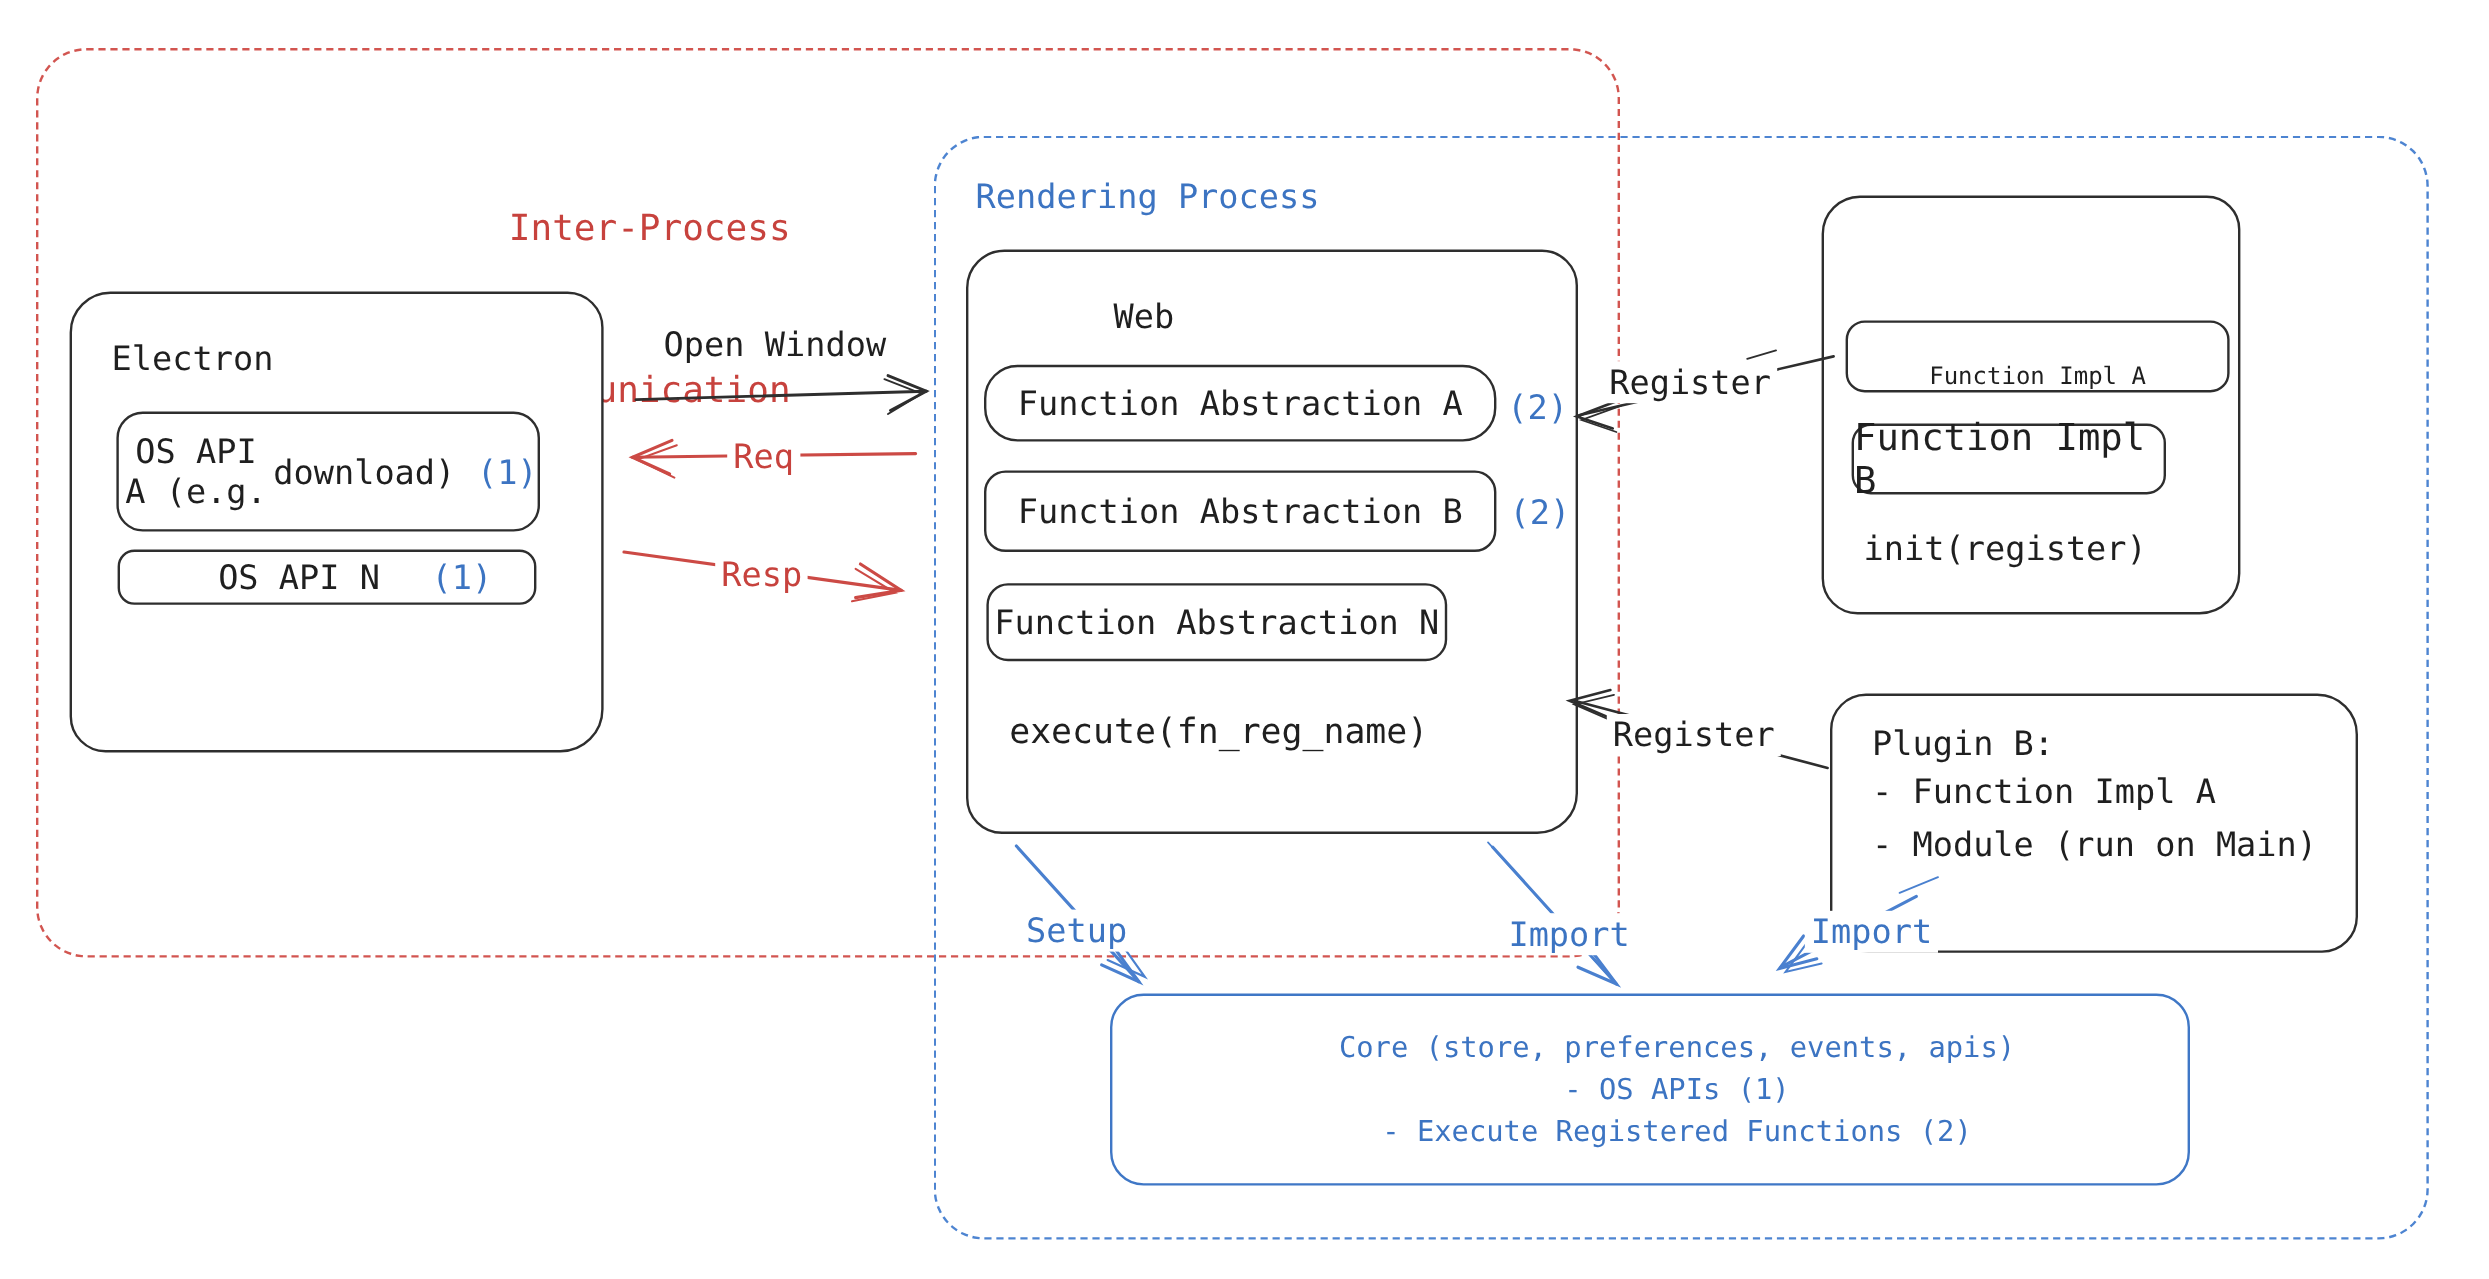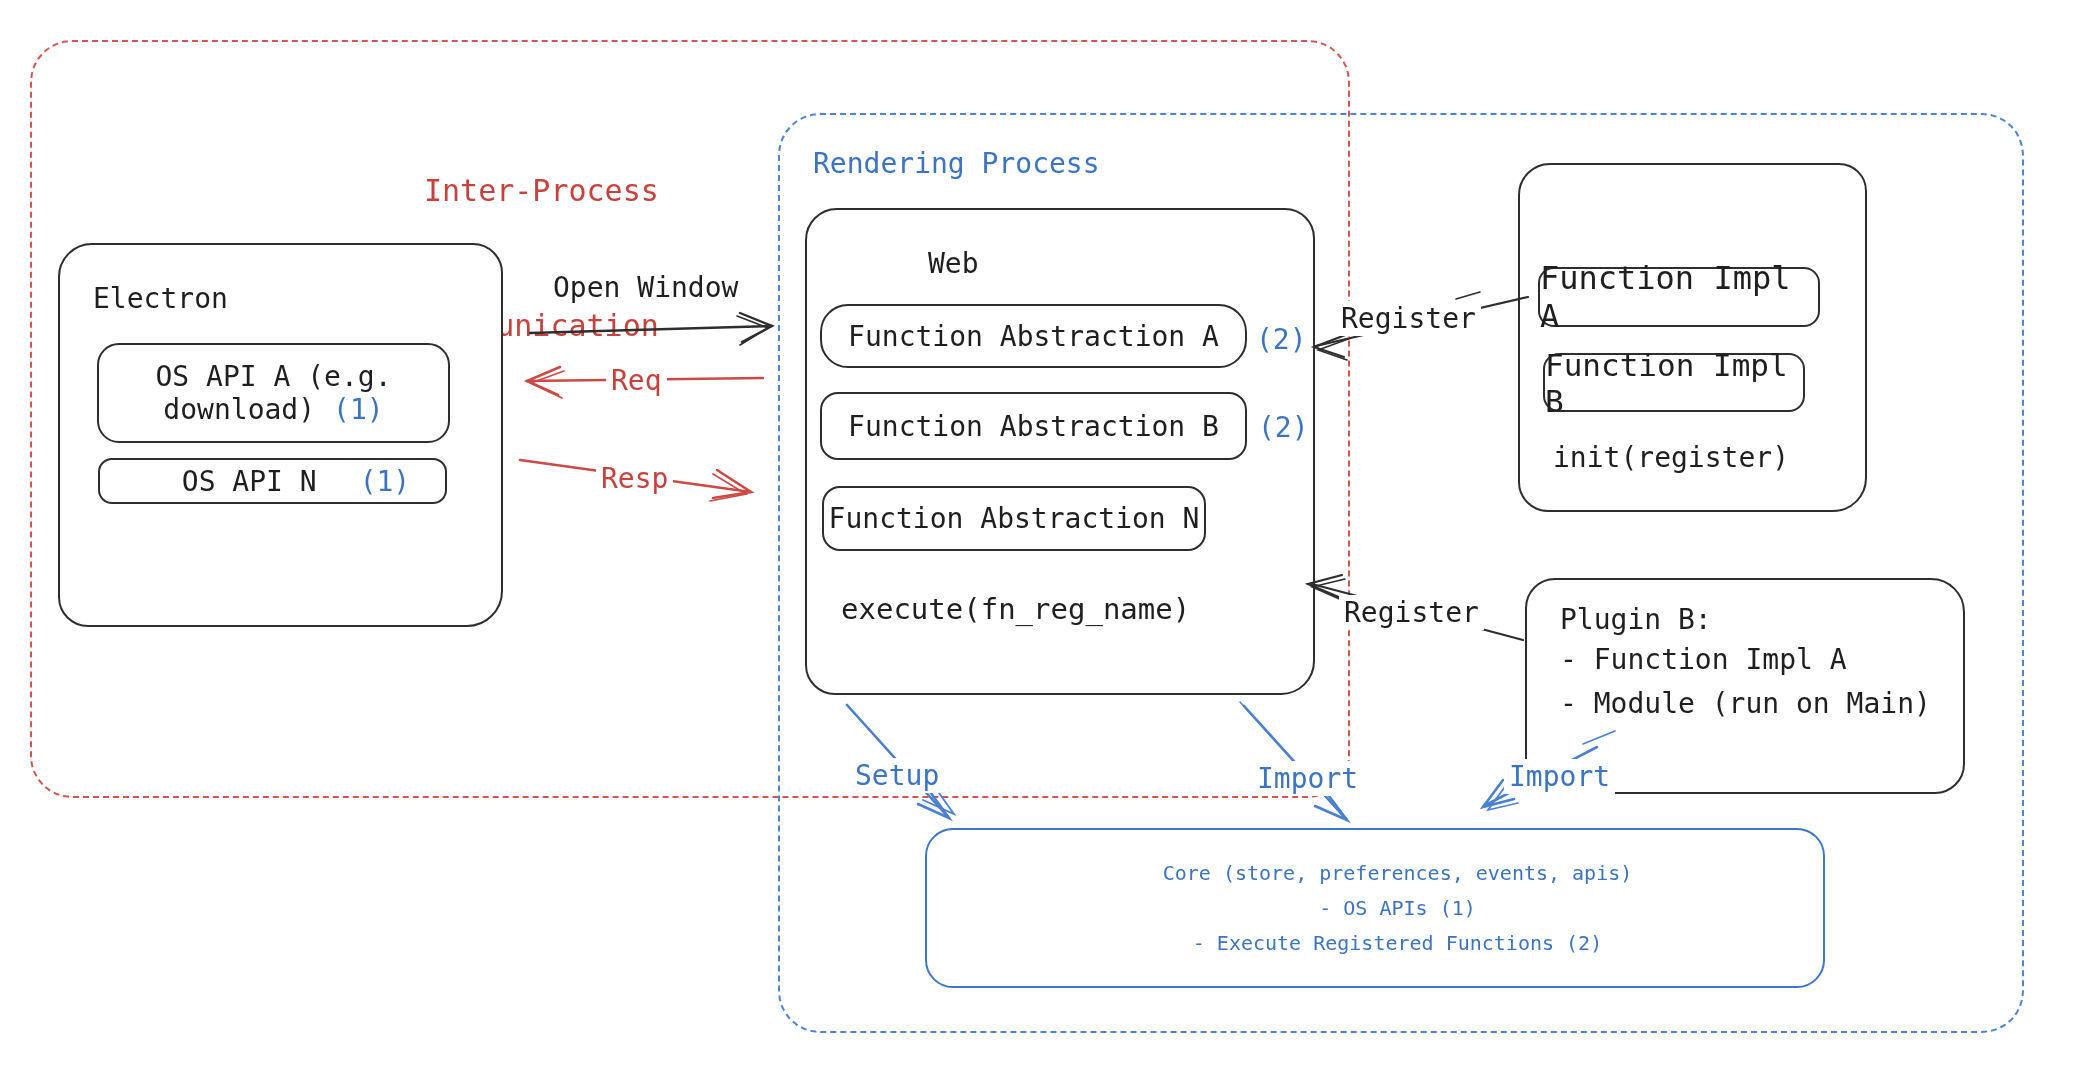--- a/index.html
+++ b/index.html
@@ -10,21 +10,21 @@
   .abs{position:absolute;}
   .node{
     position:absolute;background:#ffffff;border:2.5px solid #2e2e2e;
     box-sizing:border-box;
   }
   .lbl{position:absolute;white-space:pre;font-size:28px;line-height:1.25;}
   .online{background:#ffffff;padding:0 5px;}  
   .red{color:#c7423d;}
   .blue{color:#3c74c2;}
   .badge{color:#3c74c2;}
-  .center-col{display:flex;flex-direction:column;align-items:center;justify-content:center;text-align:center;}
+  .center-col{display:flex;flex-direction:row;align-items:center;justify-content:center;text-align:center;}
   .center-row{display:flex;flex-direction:row;align-items:center;justify-content:center;}
   svg.overlay{position:absolute;left:0;top:0;width:2074px;height:1066px;pointer-events:none;}
   .dashed-red{border:2.5px dashed #d25550;border-radius:42px;background:transparent;}
   .dashed-blue{border:2.5px dashed #4d84d1;border-radius:42px;background:transparent;}
 </style>
 </head>
 <body>
 
 <div class="canvas">
 
@@ -63,35 +63,35 @@
     <span>Function Abstraction B</span>
   </div>
   <div class="lbl badge" style="left:1258px;top:410px;">(2)</div>
   <div class="node center-row" style="left:822px;top:486px;width:384px;height:65px;border-width:2px;border-radius:18px;font-size:28px;">
     <span>Function Abstraction N</span>
   </div>
   <div class="lbl" style="left:841px;top:591px;font-size:29px;">execute(fn_reg_name)</div>
 
   <div class="node" style="left:1518px;top:163px;width:349px;height:349px;border-radius:32px 28px 34px 30px;"></div>
   <div class="lbl" style="left:1553px;top:214px;margin-top:48px;">Plugin A</div>
-  <div class="node center-row" style="left:1538px;top:267px;width:282px;height:60px;border-width:2px;border-radius:16px;font-size:32px;">
+  <div class="node center-row" style="left:1538px;top:267px;width:320px;height:60px;border-width:2px;border-radius:16px;font-size:20px;align-items:flex-end;">
     <span>Function Impl A</span>
   </div>
   <div class="node center-row" style="left:1543px;top:353px;width:262px;height:59px;border-width:2px;border-radius:16px;font-size:31px;">
     <span>Function Impl B</span>
   </div>
   <div class="lbl" style="left:1553px;top:440px;">init(register)</div>
 
   <div class="node" style="left:1525px;top:578px;width:440px;height:216px;border-radius:30px 34px 30px 32px;"></div>
   <div class="lbl" style="left:1560px;top:598px;line-height:44px;">Plugin B:</div>
   <div class="lbl" style="left:1560px;top:642px;">- Function Impl A</div>
   <div class="lbl" style="left:1560px;top:686px;">- Module (run on Main)</div>
 
   <div class="node center-col" style="left:925px;top:828px;width:900px;height:160px;border:2.5px solid #3f77c6;border-radius:28px;">
-    <div class="blue" style="font-size:20px;line-height:35px;text-align:center;margin-left:45px;">
+    <div class="blue" style="font-size:24px;line-height:35px;text-align:center;margin-left:45px;">
       <div>Core (store, preferences, events, apis)</div>
       <div>- OS APIs (1)</div>
       <div>- Execute Registered Functions (2)</div>
     </div>
   </div>
 
   <svg class="overlay" viewBox="0 0 2074 1066">
 
     <g stroke="#2e2e2e" stroke-width="2.4" fill="none" stroke-linecap="round">
       <path d="M530,333 L772,326"></path>

